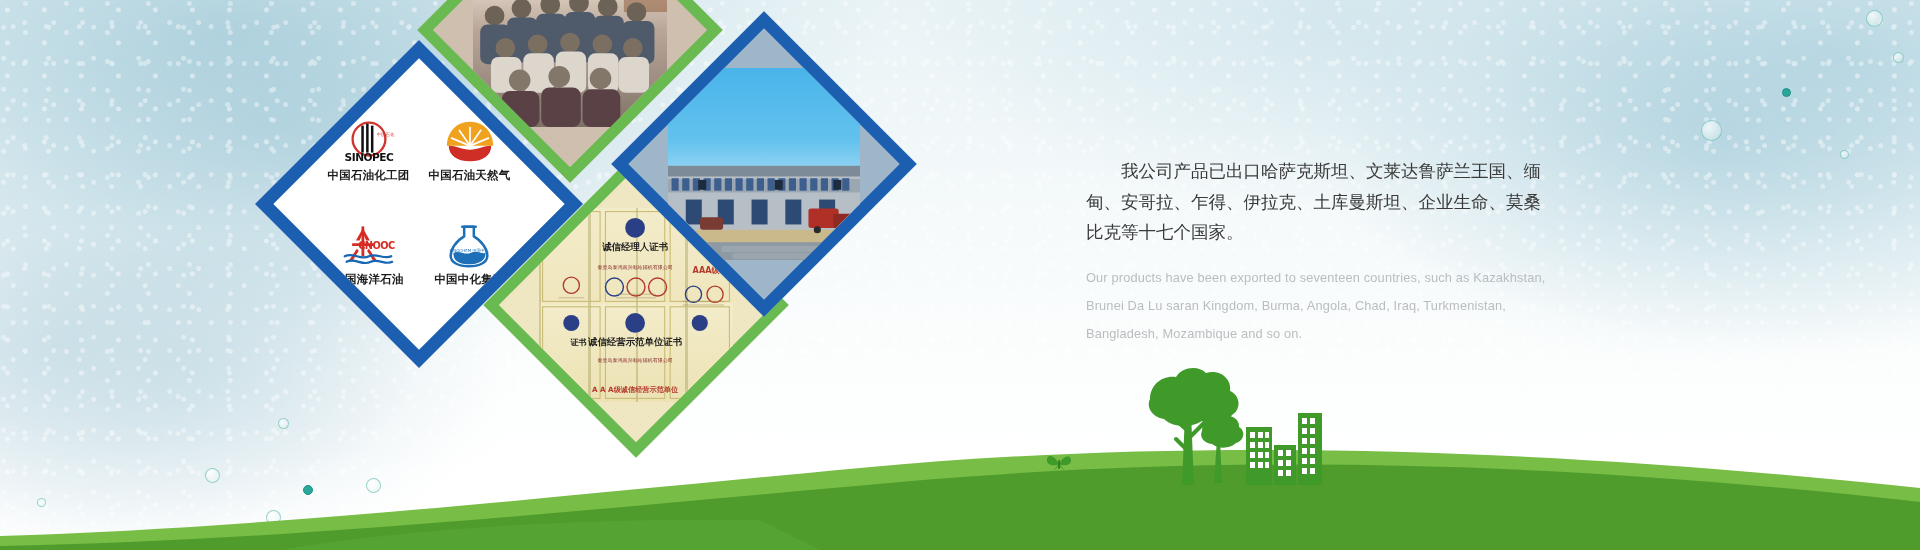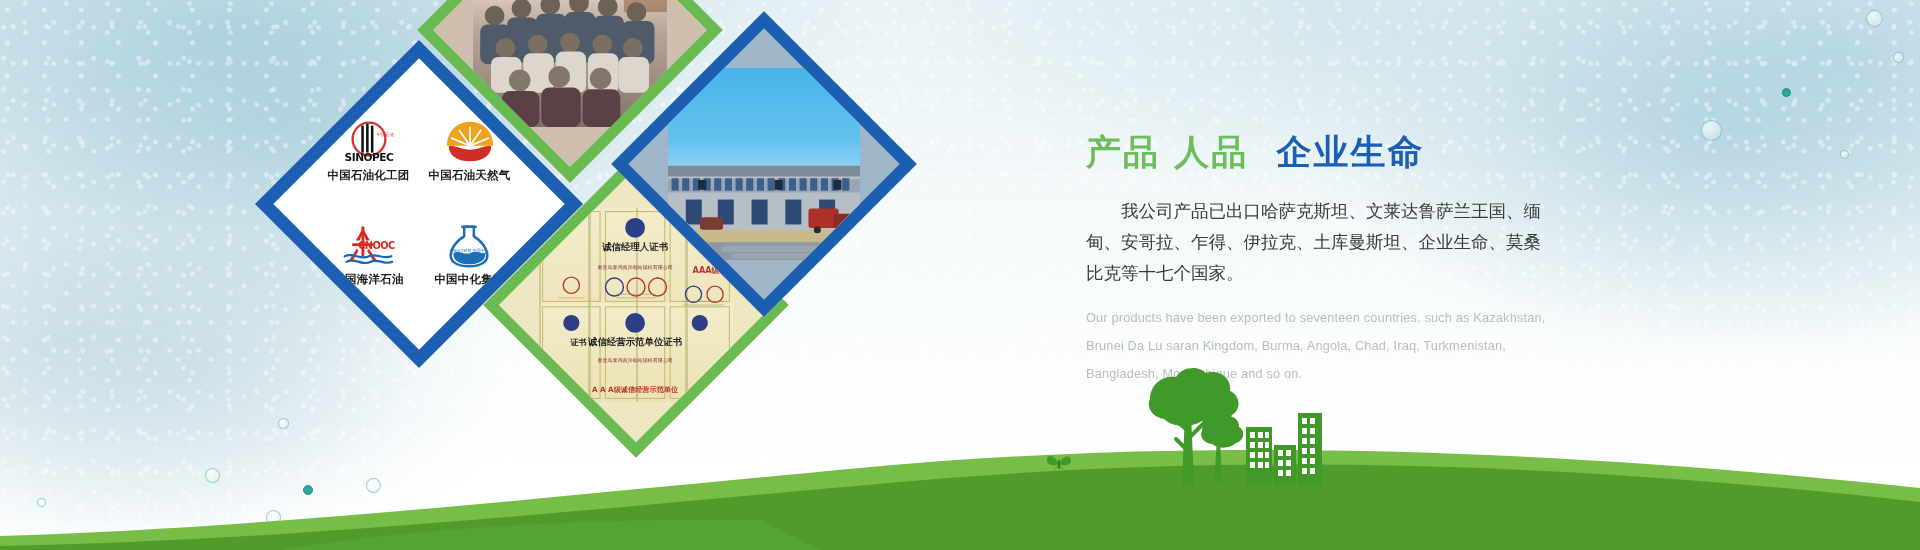--- a/index.html
+++ b/index.html
@@ -419,23 +419,20 @@
             </svg>
           </div>
           <div class="logo-cap">中国中化集团</div>
         </div>
 
       </div>
     </div>
   </div>
 
   <div class="copy">
-    <div class="headline">
-      <span class="hl-green">产品  人品</span><span>&nbsp;&nbsp;</span><span class="hl-blue">企业生命</span>
-    </div>
     <p class="body-cn">我公司产品已出口哈萨克斯坦、文莱达鲁萨兰王国、缅甸、安哥拉、乍得、伊拉克、土库曼斯坦、企业生命、莫桑比克等十七个国家。</p>
     <p class="body-en">Our products have been exported to seventeen countries, such as Kazakhstan, Brunei Da Lu saran Kingdom, Burma, Angola, Chad, Iraq, Turkmenistan, Bangladesh, Mozambique and so on.</p>
   </div>
 
   <svg class="scenery" viewBox="0 0 330 140">
     <g fill="#3f9a29">
       <path d="M60,44 C60,30 72,20 86,22 C92,12 108,10 116,18 C130,14 142,24 140,36 C150,40 152,54 142,60 C136,70 120,72 112,66 C100,74 82,72 74,64 C62,62 56,52 60,44 Z"></path>
       <path d="M95,58 L92,130 L104,130 L101,58 Z"></path>
       <path d="M98,74 L78,58 M98,80 L118,62 M98,92 L84,80"></path>
       <g stroke="#3f9a29" stroke-width="4" fill="none" stroke-linecap="round">

